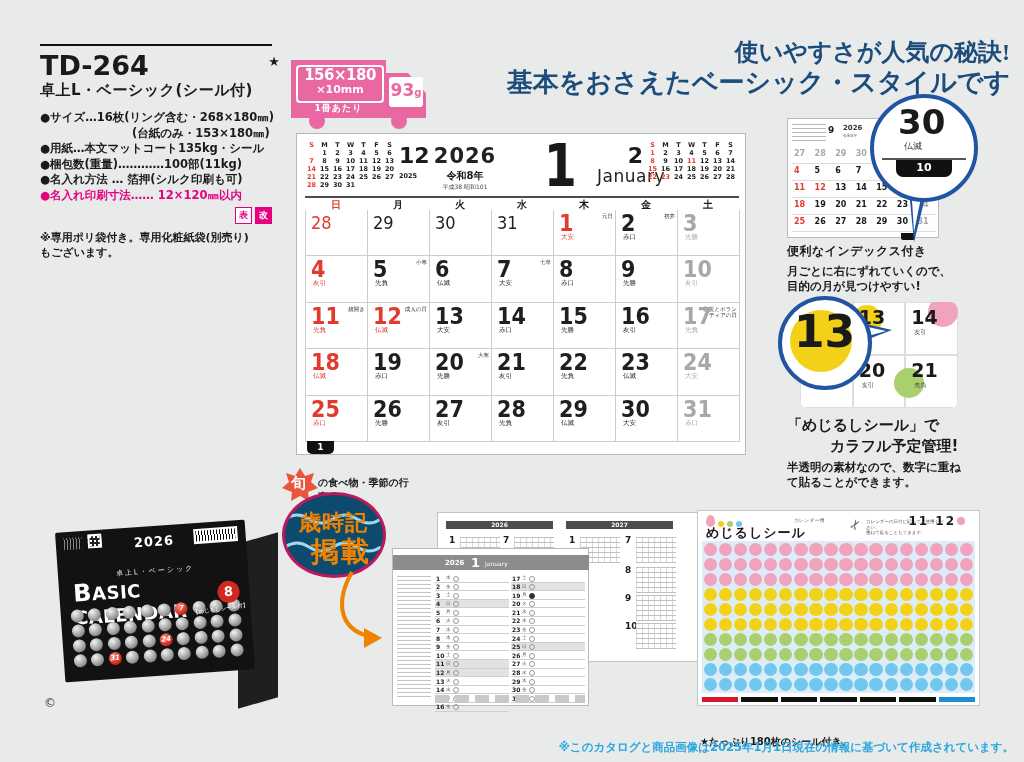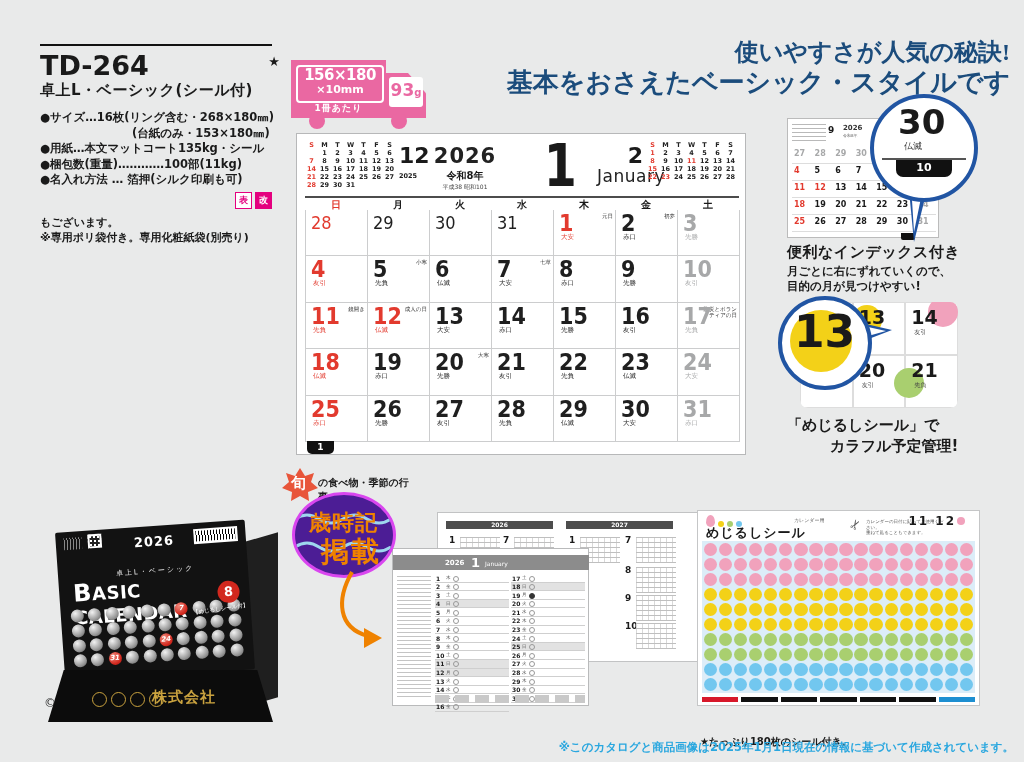--- a/index.html
+++ b/index.html
@@ -84,21 +84,21 @@
   .idx-grid span{font-size:8px;font-weight:bold;border-bottom:1px solid #ddd;padding-top:2px;padding-left:2px;}
   .idx-tab-bottom{position:absolute;left:113px;top:114px;width:14px;height:7px;background:#111;border-radius:0 0 2px 2px;}
   .idx-circle{left:870px;top:94px;width:108px;height:108px;background:#fff;border:4px solid #2155a3;
               border-radius:50%;box-sizing:border-box;z-index:5;}
   .idx-circle .d30{position:absolute;left:24px;top:4px;font-size:34px;font-weight:bold;}
   .idx-circle .r30{position:absolute;left:30px;top:42px;font-size:9px;color:#333;}
   .idx-circle .tabline{position:absolute;left:8px;top:60px;width:84px;border-top:2px solid #555;}
   .idx-circle .tab10{position:absolute;left:22px;top:62px;width:56px;height:17px;background:#111;color:#fff;
                      border-radius:0 0 7px 7px;font-size:11px;font-weight:bold;text-align:center;line-height:16px;}
   .idx-tail{left:880px;top:180px;width:60px;height:65px;z-index:4;}
-  .idx-cap1{left:787px;top:243px;font-size:15px;font-weight:bold;letter-spacing:0.5px;}
+  .idx-cap1{left:787px;top:243px;font-size:12px;font-weight:bold;letter-spacing:0.5px;}
   .idx-cap2{left:787px;top:264px;font-size:11.5px;font-weight:bold;line-height:15px;}
   
   .mj-card{left:800px;top:302px;width:158px;height:106px;background:#fff;border-radius:8px;
            display:grid;grid-template-columns:repeat(3,1fr);grid-auto-rows:53px;overflow:hidden;}
   .mj-cell{position:relative;border:0.5px solid #ddd;}
   .mj-num{position:absolute;left:5px;top:3px;font-size:19px;font-weight:bold;z-index:2;}
   .mj-rok{position:absolute;left:8px;top:25px;font-size:6px;color:#444;z-index:2;}
   .mj-dot{position:absolute;border-radius:50%;z-index:1;}
   .mj-bubble{left:778px;top:296px;width:94px;height:94px;background:#fff;border:4px solid #2155a3;
              border-radius:50%;box-sizing:border-box;z-index:6;}
@@ -135,21 +135,21 @@
               clip-path:polygon(7% 0,93% 0,100% 100%,0 100%);}
   .base-co{position:absolute;left:38px;top:18px;color:#c9a23f;font-size:15px;font-weight:bold;letter-spacing:1px;}
   .base-rings{position:absolute;left:44px;top:22px;display:flex;gap:4px;}
   .base-rings i{width:13px;height:13px;border:1.5px solid #c9a23f;border-radius:50%;display:block;}
   .copyright{left:44px;top:696px;font-size:12px;color:#333;}
   
   .sj{left:282px;top:466px;width:130px;height:120px;z-index:7;}
   .sj-leaf{position:absolute;left:0;top:2px;width:36px;height:34px;}
   .sj-shun{position:absolute;left:9px;top:8px;color:#fff;font-size:15px;font-weight:bold;z-index:2;}
   .sj-txt{position:absolute;left:36px;top:10px;font-size:10px;font-weight:bold;}
-  .sj-bubble{position:absolute;left:10px;top:26px;width:104px;height:86px;background:#4c1d95;border:3px solid #d946ef;
+  .sj-bubble{position:absolute;left:0;top:26px;width:104px;height:86px;background:#0c4a6e;border:3px solid #be185d;
              border-radius:50%;box-sizing:border-box;overflow:hidden;}
   .sj-wave{position:absolute;left:0;top:14px;}
   .sj-b1{position:absolute;left:14px;top:13px;color:#ef8200;font-size:22px;font-weight:bold;letter-spacing:1px;}
   .sj-b2{position:absolute;left:26px;top:38px;color:#ef8200;font-size:28px;font-weight:bold;letter-spacing:2px;}
   .sj-arrow{position:absolute;left:52px;top:104px;}
   
   .annual-page{left:437px;top:512px;width:263px;height:150px;background:#fff;border:1px solid #c2c3c4;box-sizing:border-box;}
   .yr-bar{position:absolute;top:8px;height:8px;width:107px;background:#4d4d4d;color:#fff;
           font-size:6px;font-weight:bold;text-align:center;line-height:8px;}
   .month-blk{position:absolute;width:44px;height:30px;}
@@ -205,28 +205,29 @@
       <span class="prod-code">TD-264</span>
       <span class="star">★</span>
     </div>
     <div class="prod-name">卓上L・ベーシック(シール付)</div>
     <div class="spec-list">
       <div>●サイズ…16枚(リング含む・268×180㎜)</div>
       <div class="spec-indent">(台紙のみ・153×180㎜)</div>
       <div>●用紙…本文マットコート135kg・シール</div>
       <div>●梱包数(重量)…………100部(11kg)</div>
       <div>●名入れ方法 … 箔押(シルク印刷も可)</div>
+      <div class="spec-hl">●名入れ印刷寸法…… 12×120㎜以内</div>
     </div>
     <div class="stamp-row">
       <span class="stamp">表</span>
       <span class="stamp solid">改</span>
     </div>
     <div class="poly-note">
+      <div>※専用ポリ袋付き。専用化粧紙袋(別売り)</div>
       <div>もございます。</div>
-      <div>※専用ポリ袋付き。専用化粧紙袋(別売り)</div>
     </div>
   </div>
 
   <div class="abs truck">
     <div class="truck-body"></div>
     <div class="truck-cab"></div>
     <div class="truck-box">
       <div class="truck-dims">156×180</div>
       <div class="truck-thick">×10mm</div>
     </div>
@@ -584,20 +585,24 @@
   <svg class="abs mj-point" viewBox="0 0 26 20">
     <polygon points="0,2 26,8 0,18" fill="#2155a3"></polygon>
     <polygon points="2,5 20,9 2,14" fill="#fff"></polygon>
   </svg>
   <div class="abs mj-bubble">
     <i class="yel"></i>
     <div class="n13">13</div>
   </div>
   <div class="abs mj-cap1">「めじるしシール」で</div>
   <div class="abs mj-cap2">カラフル予定管理!</div>
+  <div class="abs mj-cap3">
+    <div>半透明の素材なので、数字に重ね</div>
+    <div>て貼ることができます。</div>
+  </div>
 
   <div class="abs photo">
     <div class="photo-side"></div>
     <div class="photo-front">
       <i class="ph-logo"></i>
       <i class="ph-qr"></i>
       <div class="ph-year">2026</div>
       <i class="ph-barcode"></i>
       <div class="ph-sub">卓上L・ベーシック</div>
       <div class="ph-title"><span class="cap">B</span><span>ASIC CALENDAR</span></div>
@@ -638,29 +643,20 @@
           <i class="ball"></i>
           <i class="ball"></i>
           <i class="ball"></i>
           <i class="ball"></i>
           <i class="ball"></i>
           <i class="ball"></i>
           <i class="ball"></i>
         </div>
       <div class="ph-badge">8</div>
       <div class="ph-badge-txt">【めじるしシール付】</div>
-    </div>
-    <div class="photo-base">
-      <div class="base-rings">
-          <i></i>
-          <i></i>
-          <i></i>
-          <i></i>
-        </div>
-      <div class="base-co" style="left:104px">株式会社</div>
     </div>
   </div>
   <div class="abs copyright">©</div>
 
   <div class="abs sj">
     <svg class="sj-leaf" viewBox="0 0 36 34">
       <polygon points="18,0 23,8 32,5 29,14 36,20 26,24 27,33 18,28 9,33 10,24 0,20 7,14 4,5 13,8" fill="#e8553a"></polygon>
     </svg>
     <div class="sj-shun">旬</div>
     <div class="sj-txt">の食べ物・季節の行事</div>

